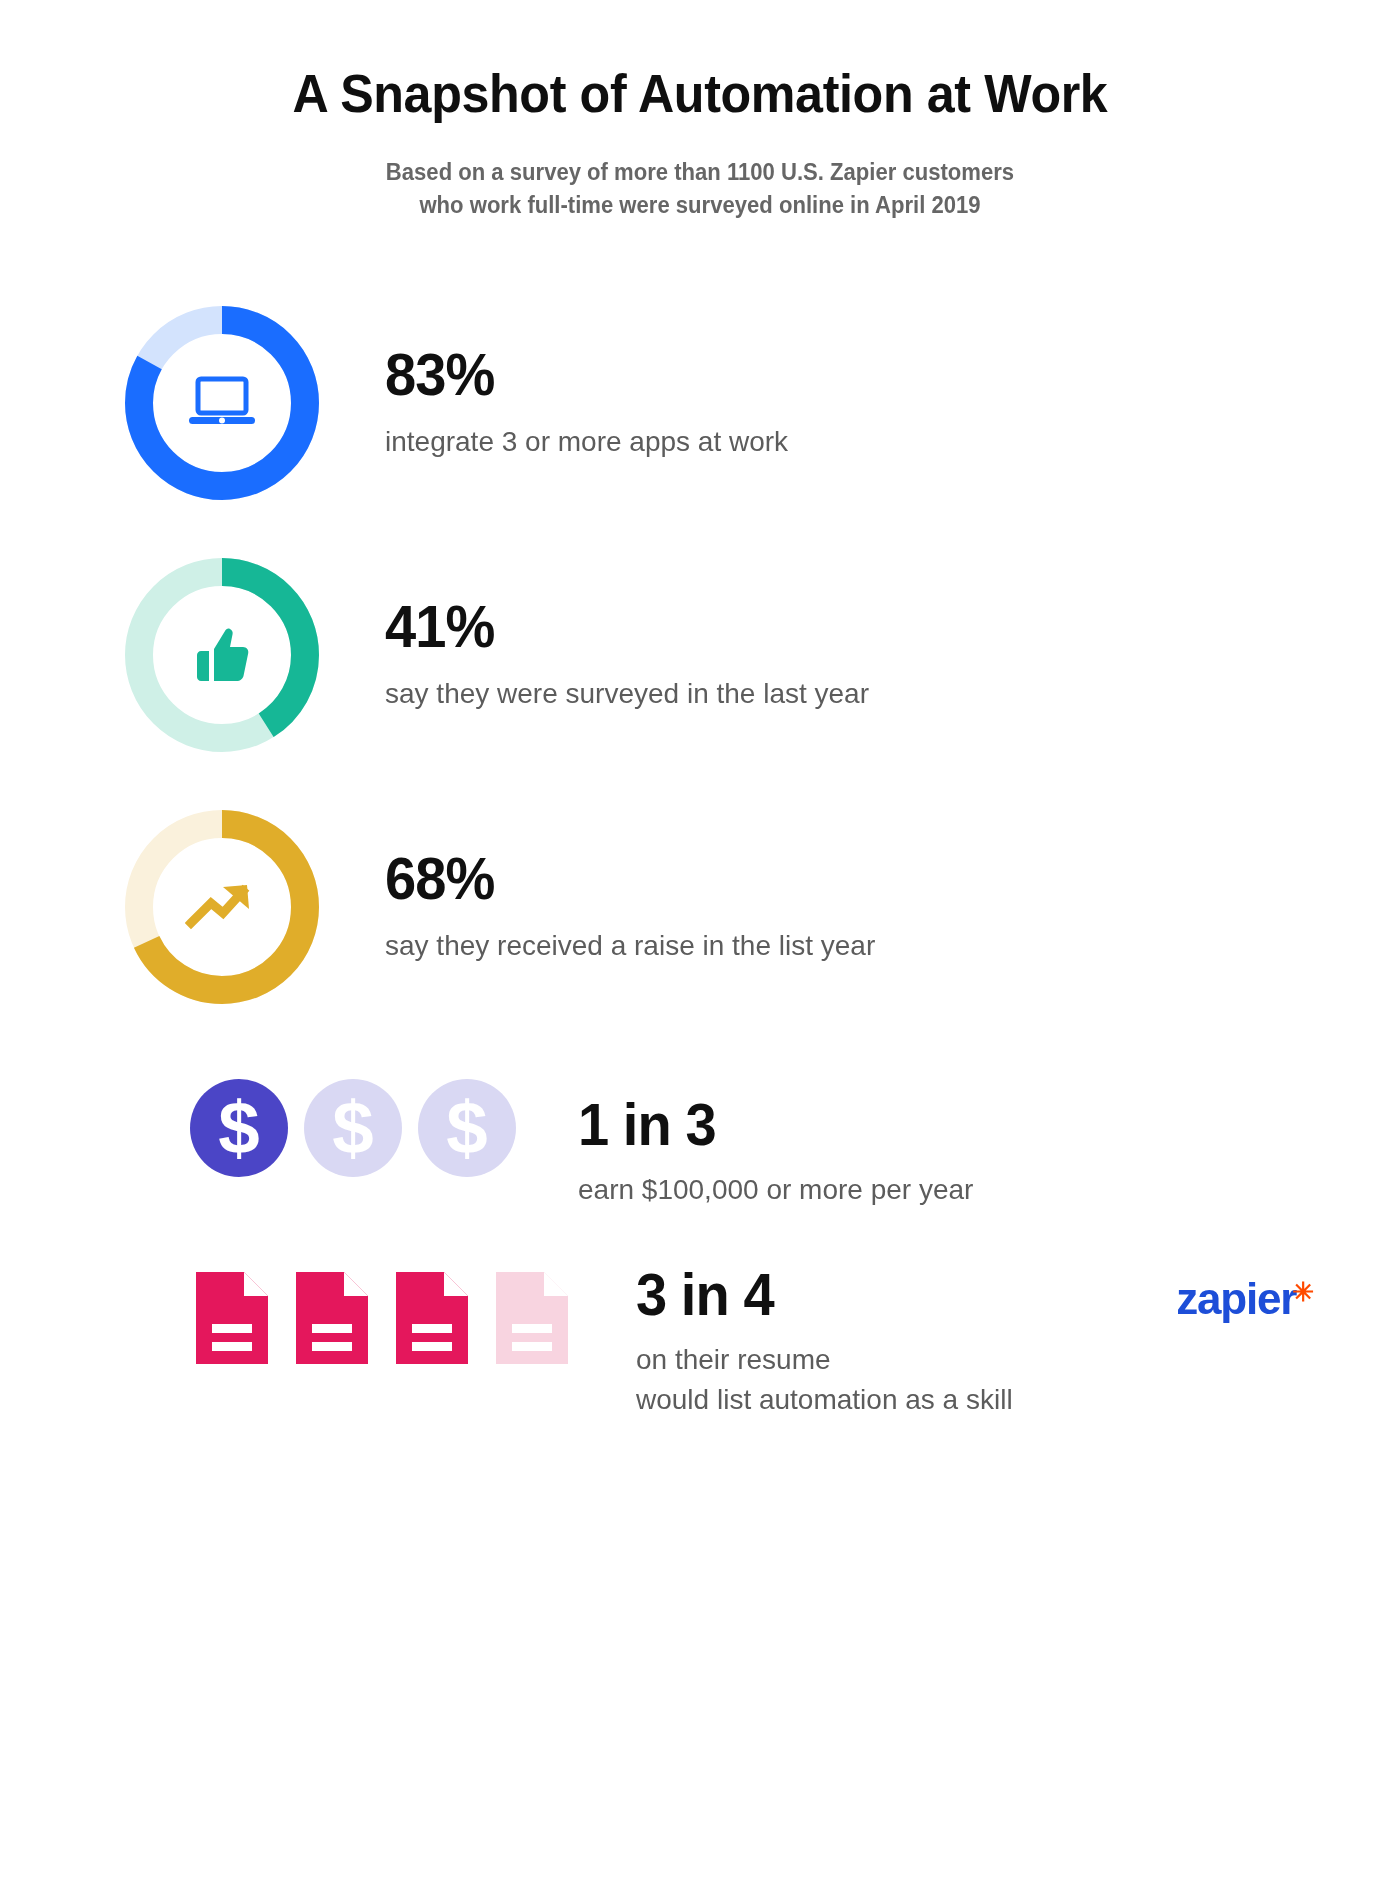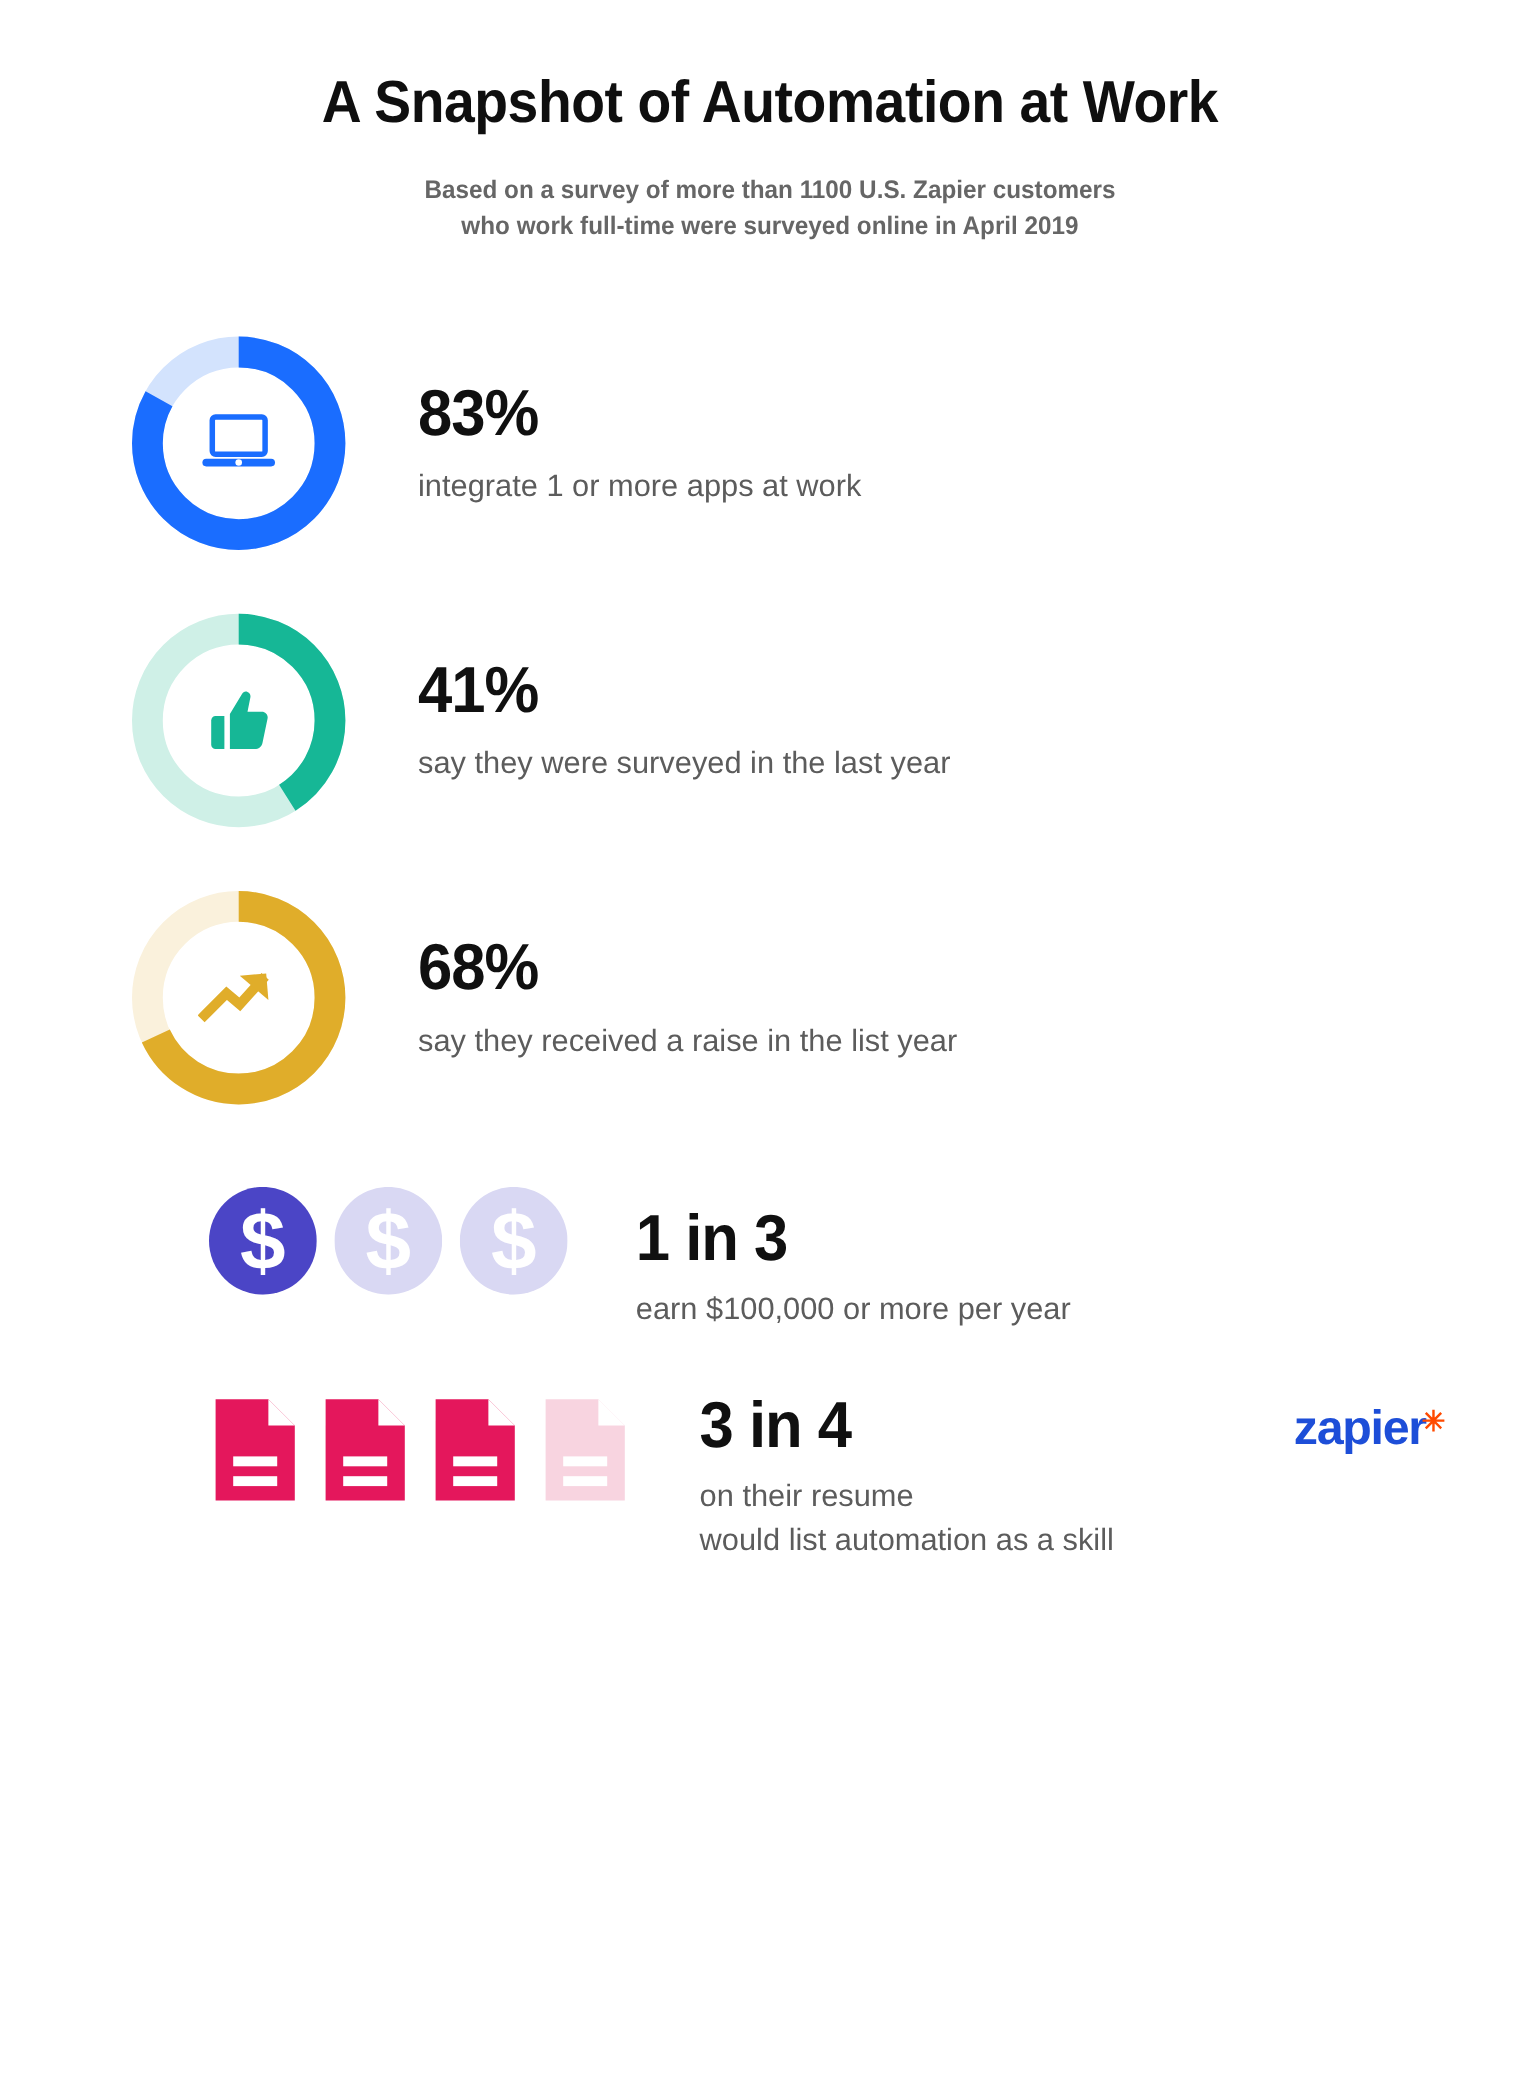--- a/index.html
+++ b/index.html
@@ -30,21 +30,22 @@
     line-height: 1.42;
     transform: scaleX(0.96);
   }
 
   
   .stats { position: relative; margin-top: 56px; }
   .stat-row {
     display: flex;
     align-items: center;
     height: 252px;
-    padding-left: 114px;
+    padding-left: 82px;
+    margin-left: 37px;
   }
   .ring-wrap {
     width: 206px;
     height: 206px;
     flex: 0 0 206px;
     position: relative;
   }
   .ring-svg { display: block; width: 206px; height: 206px; }
   .ring-icon {
     position: absolute;
@@ -154,21 +155,21 @@
         <div class="ring-icon">
           <svg width="72" height="60" viewBox="0 0 72 60">
             <rect x="12" y="6" width="48" height="34" rx="3" fill="none" stroke="#1A6DFF" stroke-width="5"></rect>
             <rect x="3" y="44" width="66" height="7" rx="3.5" fill="#1A6DFF"></rect>
             <circle cx="36" cy="47.5" r="3" fill="#ffffff"></circle>
           </svg>
         </div>
       </div>
       <div class="stat-text">
         <div class="stat-value">83%</div>
-        <div class="stat-desc">integrate 1 or more apps at work</div>
+        <div class="stat-desc">integrate 3 or more apps at work</div>
       </div>
     </div>
 
     <div class="stat-row">
       <div class="ring-wrap">
         <svg class="ring-svg" viewBox="0 0 206 206">
           <circle cx="103" cy="103" r="83" fill="none" stroke="#CFF0E7" stroke-width="28"></circle>
           <circle cx="103" cy="103" r="83" fill="none" stroke="#16B796" stroke-width="28" stroke-dasharray="213.8 521.5" transform="rotate(-90 103 103)"></circle>
         </svg>
         <div class="ring-icon">

